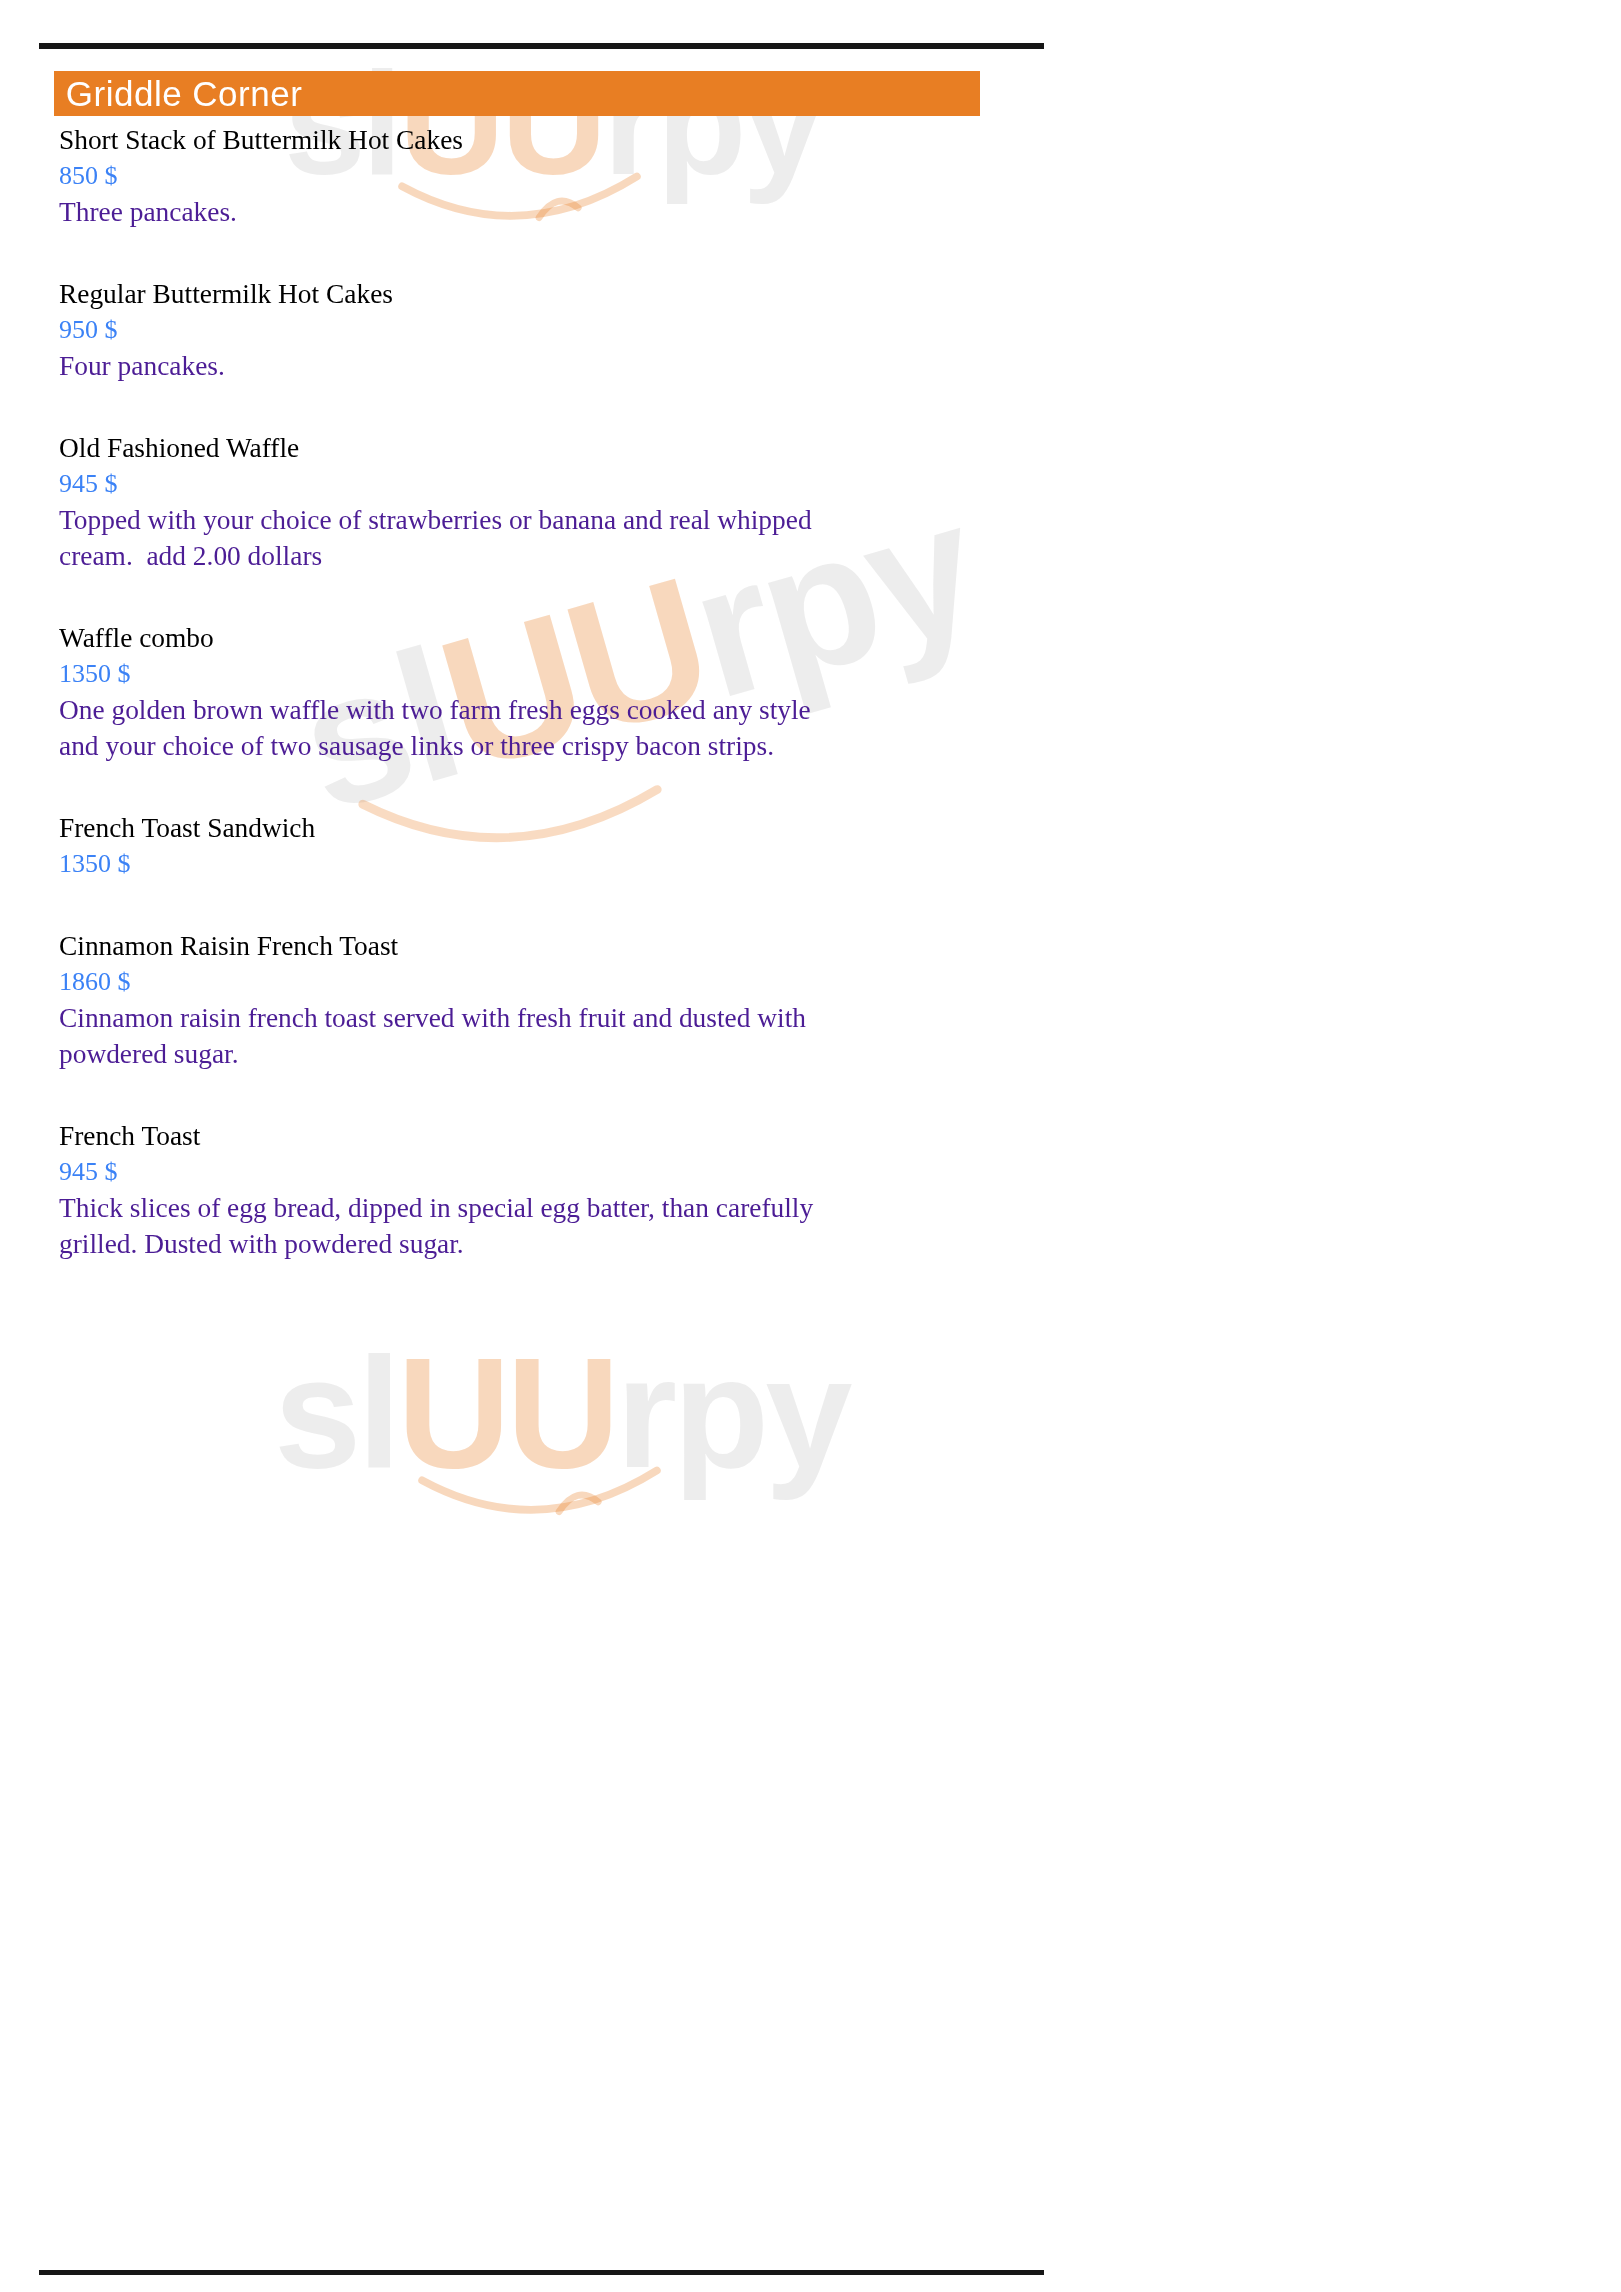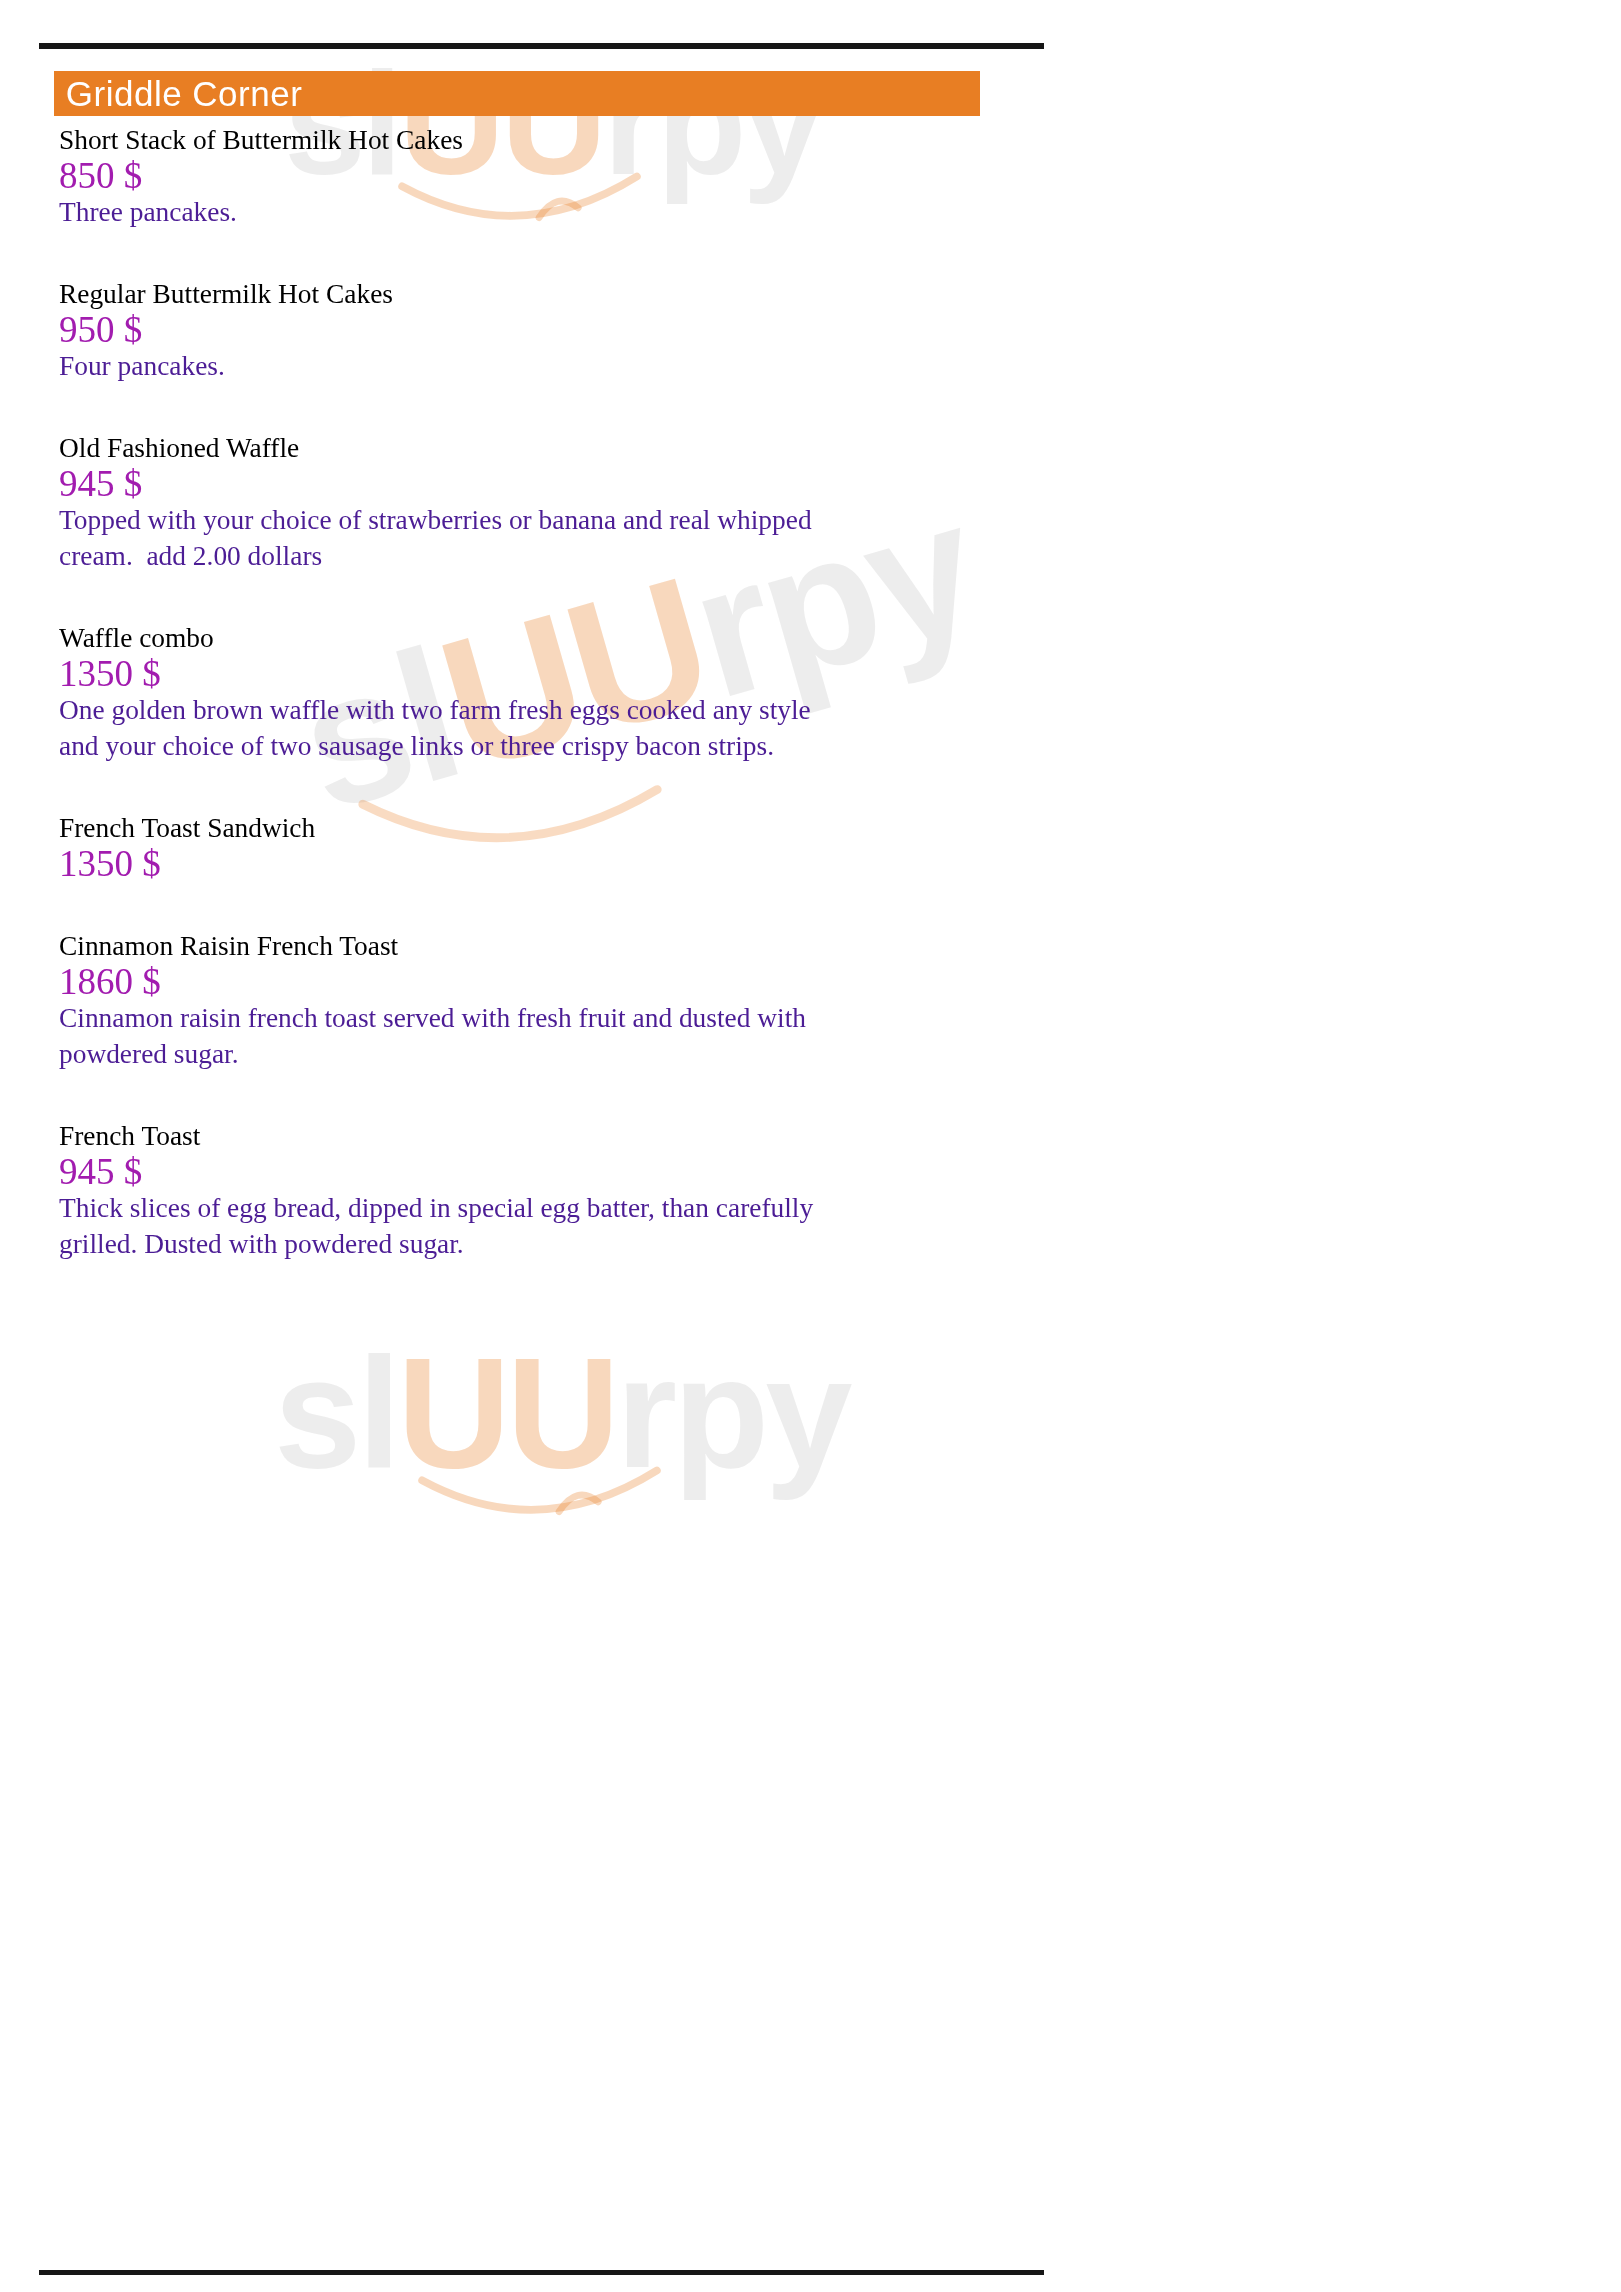--- a/index.html
+++ b/index.html
@@ -59,23 +59,23 @@
     justify-content: space-between;
     align-items: baseline;
     flex-direction: column;
   }
   .item-name {
     font-size: 27.4px;
     line-height: 36px;
     color: #000000;
   }
   .item-price {
-    font-size: 37px;
+    font-size: 26px;
     line-height: 36px;
-    color: #a21caf;
+    color: #3b82f6;
     white-space: nowrap;
     text-align: right;
   }
   .item-desc {
     font-size: 27.4px;
     line-height: 36px;
     color: #4c1d95;
     max-width: 784px;
     white-space: pre-wrap;
   }

